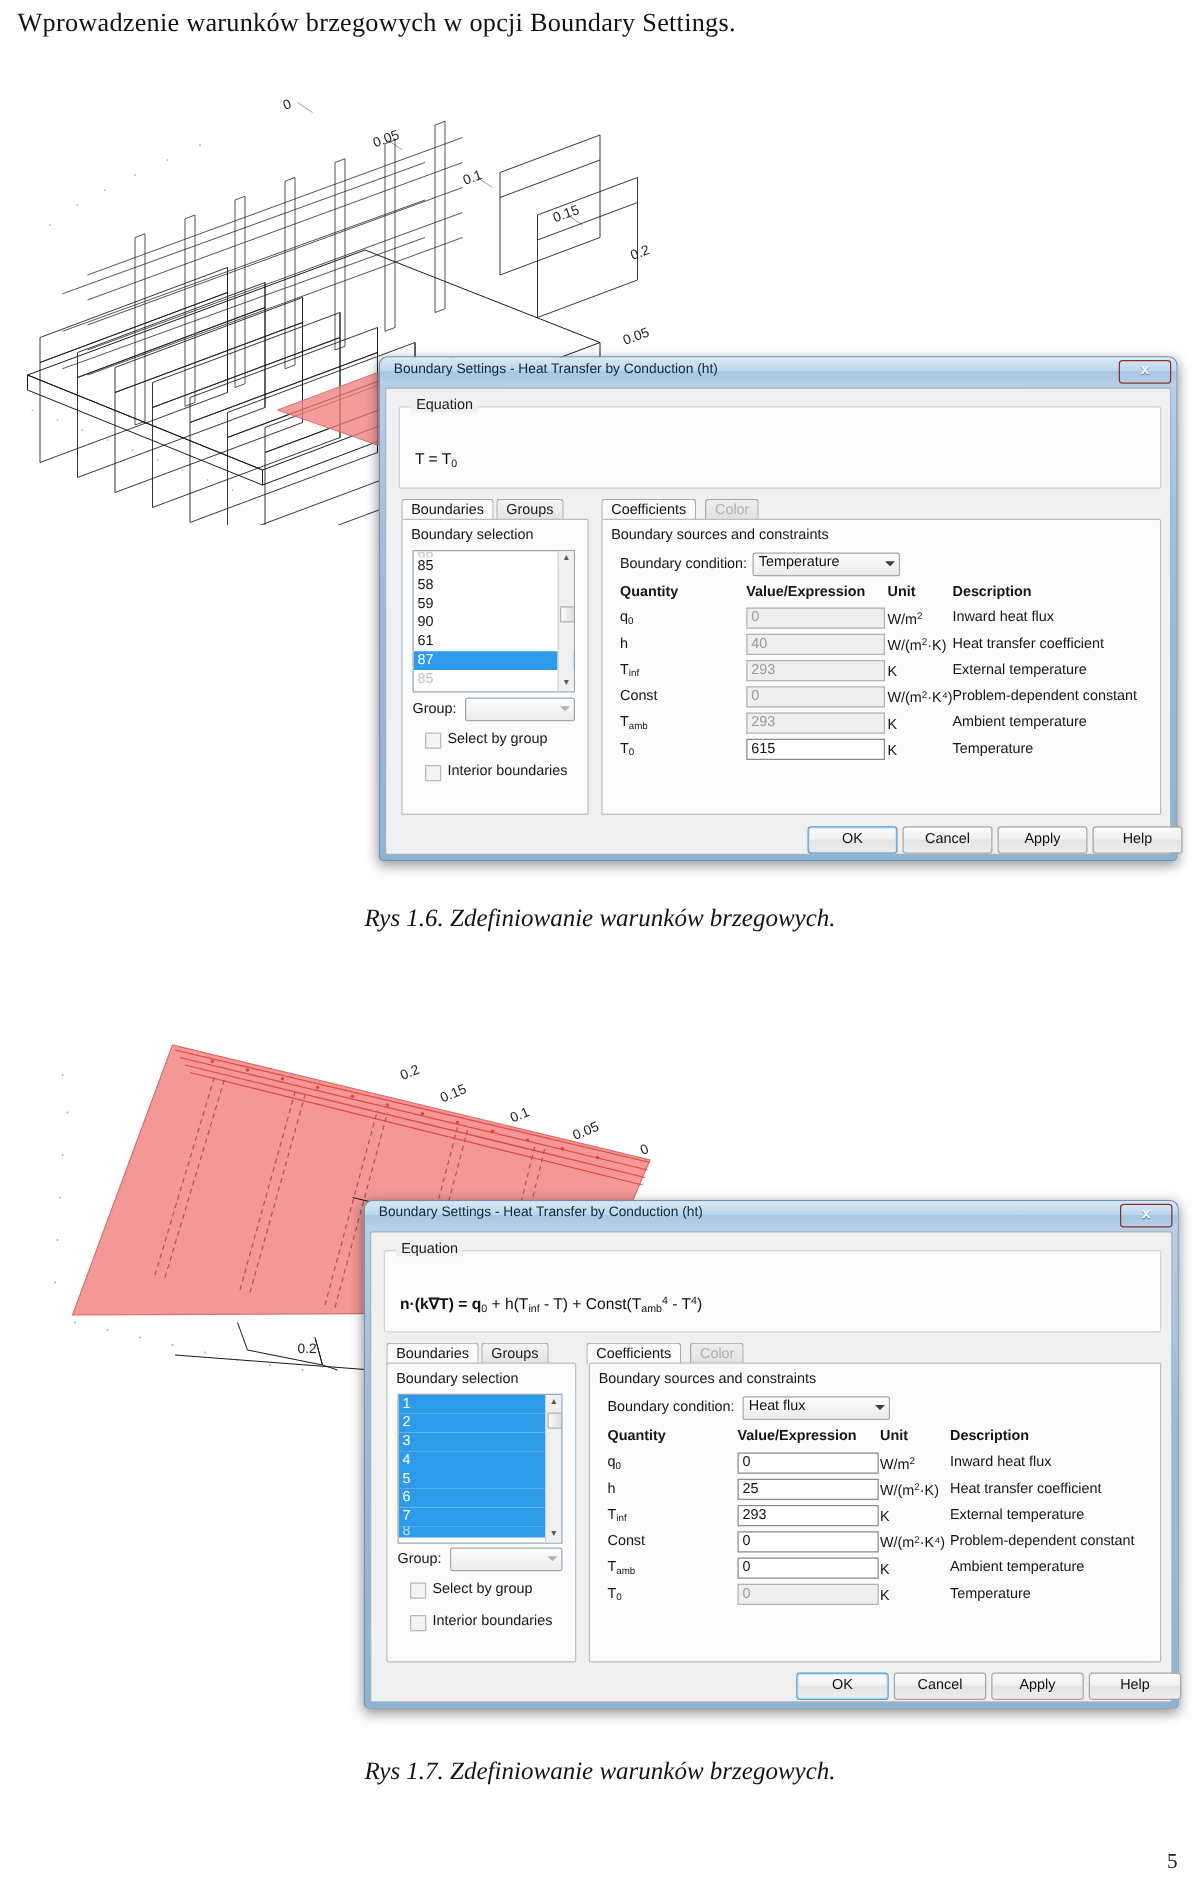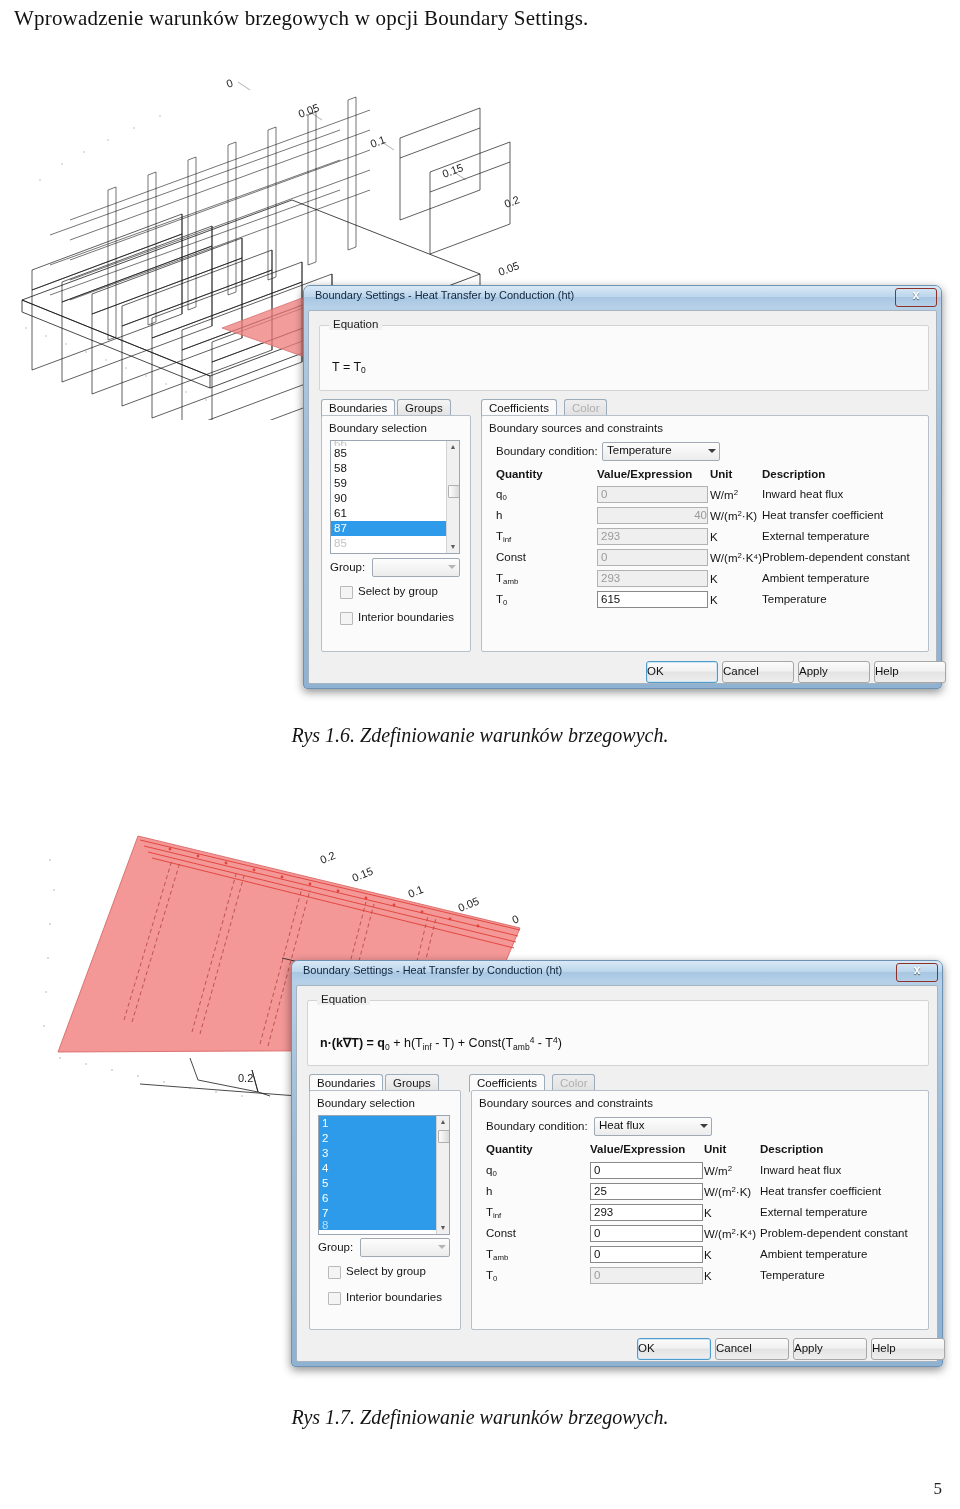--- a/index.html
+++ b/index.html
@@ -155,21 +155,21 @@
   .textbox.enabled{background:#ffffff;color:#111;border-color:#8a8a8a;}
   .checkbox{
     position:absolute;width:11px;height:11px;
     border:1px solid #b9b9b9;background:#f4f4f4;border-radius:1px;
   }
   
   .btn{
     position:absolute;height:20px;line-height:19px;
     border:1px solid #a7a7a7;border-radius:3px;
     background:linear-gradient(180deg,#fbfbfb 0%,#f1f1f1 46%,#e3e3e3 50%,#eeeeee 100%);
-    font-size:11.5px;color:#111;text-align:left;cursor:pointer;
+    font-size:11.5px;color:#111;text-align:center;cursor:pointer;
   }
   .btn.default{border-color:#4f9ccb;box-shadow:0 0 0 1px #cde6f7 inset;}
 </style>
 </head>
 <body>
 
 <div class="page-heading">Wprowadzenie warunków brzegowych w opcji Boundary Settings.</div>
 
 <div class="figure" id="figure-1">
 
@@ -365,21 +365,21 @@
         <span class="lbl bold" style="left:115px;top:52px;">Value/Expression</span>
         <span class="lbl bold" style="left:228px;top:52px;">Unit</span>
         <span class="lbl bold" style="left:280px;top:52px;">Description</span>
 
         <span class="lbl" style="left:14px;top:72px;"><span>q</span><sub>0</sub></span>
         <div class="textbox" style="left:115px;top:70px;width:106px;"><span>0</span></div>
         <span class="lbl" style="left:228px;top:72px;"><span>W/m</span><sup>2</sup><span></span></span>
         <span class="lbl" style="left:280px;top:72px;">Inward heat flux</span>
 
         <span class="lbl" style="left:14px;top:93px;"><span>h</span><sub></sub></span>
-        <div class="textbox" style="left:115px;top:91px;width:106px;text-align:right;"><span>40</span></div>
+        <div class="textbox" style="left:115px;top:91px;width:106px;"><span>40</span></div>
         <span class="lbl" style="left:228px;top:93px;"><span>W/(m</span><sup>2</sup><span>·K)</span></span>
         <span class="lbl" style="left:280px;top:93px;">Heat transfer coefficient</span>
 
         <span class="lbl" style="left:14px;top:114px;"><span>T</span><sub>inf</sub></span>
         <div class="textbox" style="left:115px;top:112px;width:106px;"><span>293</span></div>
         <span class="lbl" style="left:228px;top:114px;"><span>K</span><sup></sup><span></span></span>
         <span class="lbl" style="left:280px;top:114px;">External temperature</span>
 
         <span class="lbl" style="left:14px;top:135px;"><span>Const</span><sub></sub></span>
         <div class="textbox" style="left:115px;top:133px;width:106px;"><span>0</span></div>

